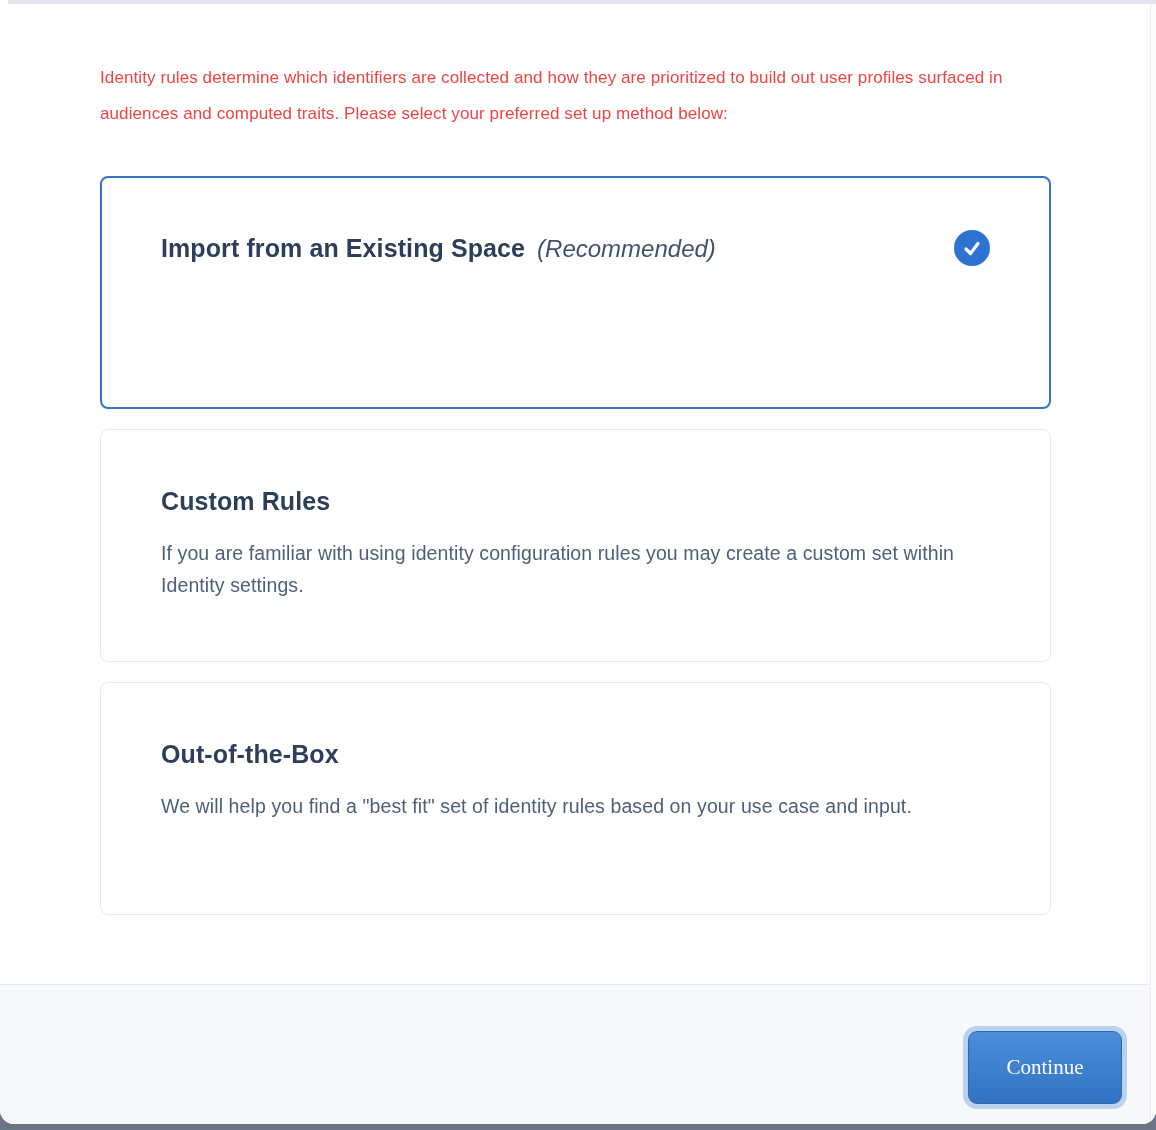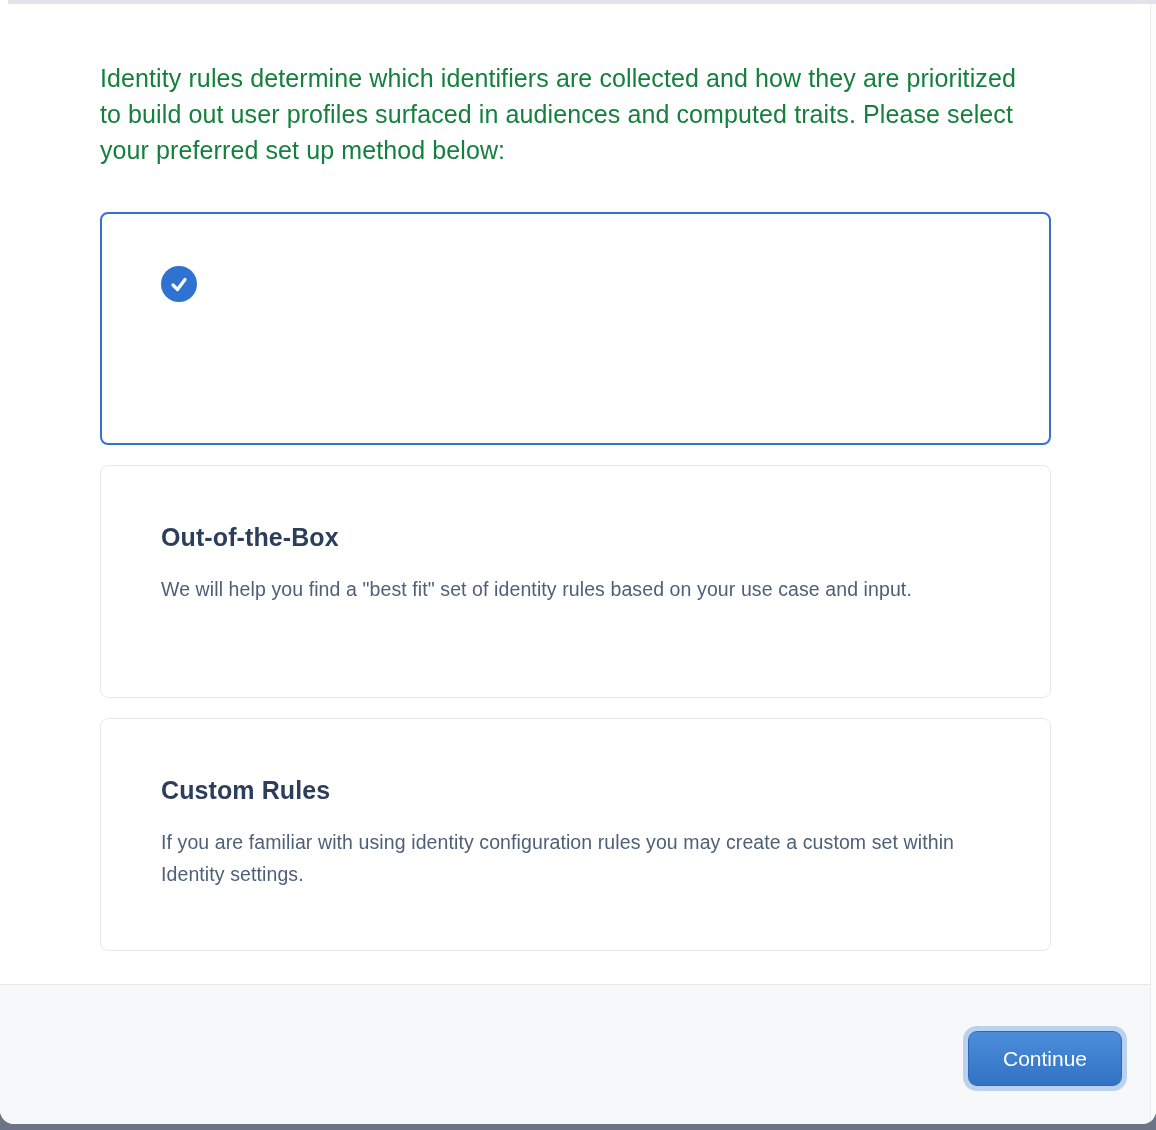--- a/index.html
+++ b/index.html
@@ -20,23 +20,23 @@
   }
   .top-divider {
     position: absolute;
     top: 0; left: 8px; right: 0;
     height: 4px;
     background: #e4e3e9;
   }
   .intro {
     margin: 60px 100px 0 100px;
     width: 940px;
-    font-size: 25px;
+    font-size: 17px;
     line-height: 36px;
-    color: #15803d;
+    color: #ef4444;
     letter-spacing: 0.1px;
   }
   .cards {
     margin: 44px 0 0 100px;
     width: 951px;
     display: flex;
     flex-direction: column;
     gap: 20px;
   }
   .card {
@@ -97,27 +97,27 @@
     height: 140px;
     background: #f7f8fa;
     border-top: 1px solid #e7e8eb;
     border-bottom-left-radius: 14px;
   }
   .continue-btn {
     position: absolute;
     top: 46px;
     right: 34px;
     width: 154px;
-    height: 55px;
+    height: 73px;
     border-radius: 9px;
     border: 1px solid #2e68b5;
     background: linear-gradient(180deg, #4c8eda 0%, #3172c3 100%);
     box-shadow: 0 0 0 5px #bad2ef;
     color: #ffffff;
-    font-family: Liberation Sans, sans-serif;
+    font-family: Liberation Serif, serif;
     font-size: 21px;
     text-align: center;
     cursor: pointer;
   }
   .scroll-track {
     position: absolute;
     top: 4px; right: 0; bottom: 0;
     width: 6px;
     background: #fcfcfd;
     border-left: 1px solid #ececf0;
@@ -128,44 +128,48 @@
 
 <div class="modal">
   <div class="top-divider"></div>
 
   <div class="intro">Identity rules determine which identifiers are collected and how they are prioritized to build out user profiles surfaced in audiences and computed traits. Please select your preferred set up method below:</div>
 
   <div class="cards">
 
     <div class="card selected">
       <div class="card-header">
+        <div class="card-title-row">
+          <span class="card-title">Import from an Existing Space</span>
+          <span class="card-badge">(Recommended)</span>
+        </div>
         <span class="check-circle">
           <svg width="22" height="22" viewBox="0 0 22 22" aria-hidden="true">
             <polyline points="5,12 9.5,16.5 17,6.5" fill="none" stroke="#ffffff" stroke-width="3.2" stroke-linecap="round" stroke-linejoin="round"></polyline>
           </svg>
         </span>
       </div>
     </div>
 
     <div class="card">
       <div class="card-header">
         <div class="card-title-row">
-          <span class="card-title">Out-of-the-Box</span>
+          <span class="card-title">Custom Rules</span>
         </div>
       </div>
-      <div class="card-desc">We will help you find a "best fit" set of identity rules based on your use case and input.</div>
+      <div class="card-desc">If you are familiar with using identity configuration rules you may create a custom set within Identity settings.</div>
     </div>
 
     <div class="card">
       <div class="card-header">
         <div class="card-title-row">
-          <span class="card-title">Custom Rules</span>
+          <span class="card-title">Out-of-the-Box</span>
         </div>
       </div>
-      <div class="card-desc">If you are familiar with using identity configuration rules you may create a custom set within Identity settings.</div>
+      <div class="card-desc">We will help you find a "best fit" set of identity rules based on your use case and input.</div>
     </div>
 
   </div>
 
   <div class="footer">
     <button class="continue-btn">Continue</button>
   </div>
 
   <div class="scroll-track"></div>
 </div>

